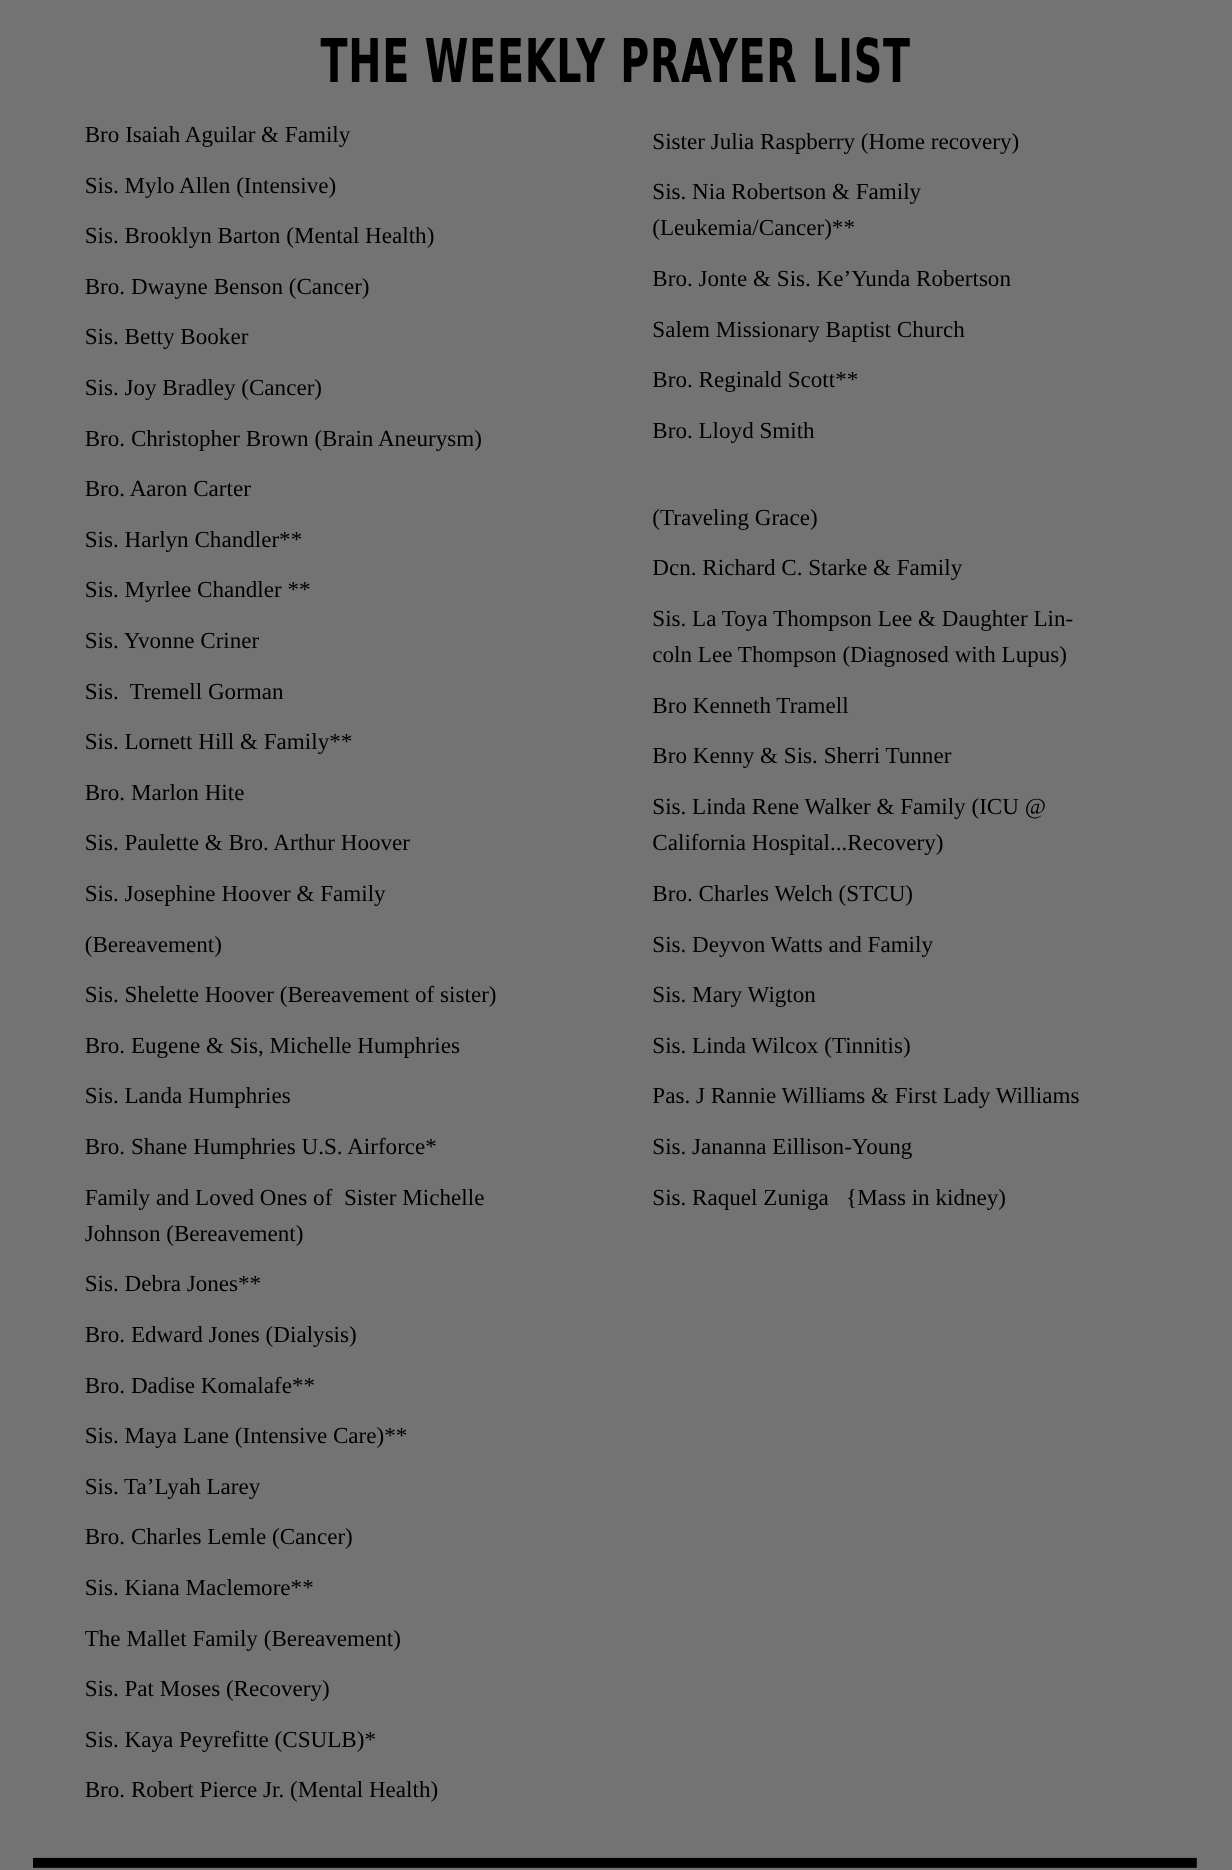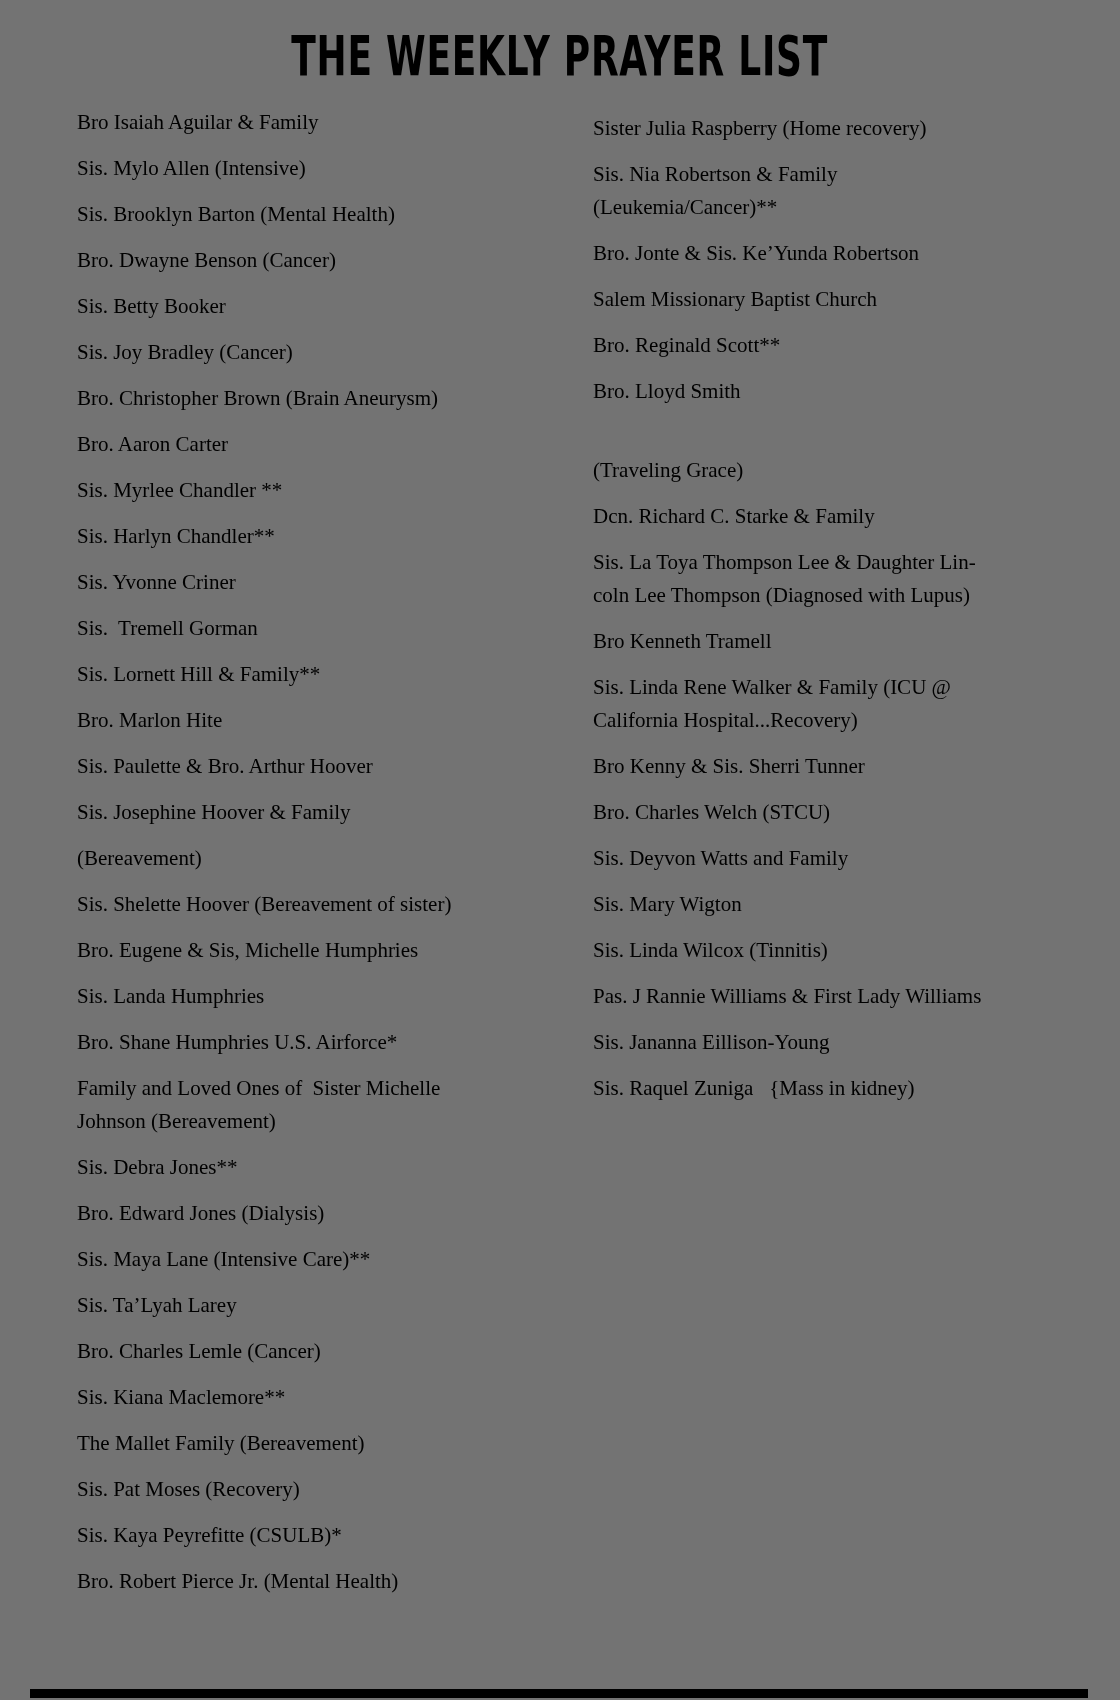--- a/index.html
+++ b/index.html
@@ -59,36 +59,37 @@
 
   <div class="col col-left" id="col-left">
       <p><span class="entry-line">Bro Isaiah Aguilar &amp; Family</span></p>
       <p><span class="entry-line">Sis. Mylo Allen (Intensive)</span></p>
       <p><span class="entry-line">Sis. Brooklyn Barton (Mental Health)</span></p>
       <p><span class="entry-line">Bro. Dwayne Benson (Cancer)</span></p>
       <p><span class="entry-line">Sis. Betty Booker</span></p>
       <p><span class="entry-line">Sis. Joy Bradley (Cancer)</span></p>
       <p><span class="entry-line">Bro. Christopher Brown (Brain Aneurysm)</span></p>
       <p><span class="entry-line">Bro. Aaron Carter</span></p>
+      <p><span class="entry-line">Sis. Harlyn Chandler**</span></p>
       <p><span class="entry-line">Sis. Myrlee Chandler **</span></p>
-      <p><span class="entry-line">Sis. Harlyn Chandler**</span></p>
       <p><span class="entry-line">Sis. Yvonne Criner</span></p>
       <p><span class="entry-line">Sis.  Tremell Gorman</span></p>
       <p><span class="entry-line">Sis. Lornett Hill &amp; Family**</span></p>
       <p><span class="entry-line">Bro. Marlon Hite</span></p>
       <p><span class="entry-line">Sis. Paulette &amp; Bro. Arthur Hoover</span></p>
       <p><span class="entry-line">Sis. Josephine Hoover &amp; Family</span></p>
       <p><span class="entry-line">(Bereavement)</span></p>
       <p><span class="entry-line">Sis. Shelette Hoover (Bereavement of sister)</span></p>
       <p><span class="entry-line">Bro. Eugene &amp; Sis, Michelle Humphries</span></p>
       <p><span class="entry-line">Sis. Landa Humphries</span></p>
       <p><span class="entry-line">Bro. Shane Humphries U.S. Airforce*</span></p>
       <p><span class="entry-line">Family and Loved Ones of  Sister Michelle</span><br><span class="entry-line">Johnson (Bereavement)</span></p>
       <p><span class="entry-line">Sis. Debra Jones**</span></p>
       <p><span class="entry-line">Bro. Edward Jones (Dialysis)</span></p>
+      <p><span class="entry-line">Bro. Dadise Komalafe**</span></p>
       <p><span class="entry-line">Sis. Maya Lane (Intensive Care)**</span></p>
       <p><span class="entry-line">Sis. Ta’Lyah Larey</span></p>
       <p><span class="entry-line">Bro. Charles Lemle (Cancer)</span></p>
       <p><span class="entry-line">Sis. Kiana Maclemore**</span></p>
       <p><span class="entry-line">The Mallet Family (Bereavement)</span></p>
       <p><span class="entry-line">Sis. Pat Moses (Recovery)</span></p>
       <p><span class="entry-line">Sis. Kaya Peyrefitte (CSULB)*</span></p>
       <p><span class="entry-line">Bro. Robert Pierce Jr. (Mental Health)</span></p>
     </div>
 
@@ -96,22 +97,22 @@
       <p><span class="entry-line">Sister Julia Raspberry (Home recovery)</span></p>
       <p><span class="entry-line">Sis. Nia Robertson &amp; Family</span><br><span class="entry-line">(Leukemia/Cancer)**</span></p>
       <p><span class="entry-line">Bro. Jonte &amp; Sis. Ke’Yunda Robertson</span></p>
       <p><span class="entry-line">Salem Missionary Baptist Church</span></p>
       <p><span class="entry-line">Bro. Reginald Scott**</span></p>
       <p><span class="entry-line">Bro. Lloyd Smith</span></p>
       <p><br><span class="entry-line">(Traveling Grace)</span></p>
       <p><span class="entry-line">Dcn. Richard C. Starke &amp; Family</span></p>
       <p><span class="entry-line">Sis. La Toya Thompson Lee &amp; Daughter Lin-</span><br><span class="entry-line">coln Lee Thompson (Diagnosed with Lupus)</span></p>
       <p><span class="entry-line">Bro Kenneth Tramell</span></p>
+      <p><span class="entry-line">Bro Kenny &amp; Sis. Sherri Tunner</span></p>
       <p><span class="entry-line">Sis. Linda Rene Walker &amp; Family (ICU @</span><br><span class="entry-line">California Hospital...Recovery)</span></p>
-      <p><span class="entry-line">Bro Kenny &amp; Sis. Sherri Tunner</span></p>
       <p><span class="entry-line">Bro. Charles Welch (STCU)</span></p>
       <p><span class="entry-line">Sis. Deyvon Watts and Family</span></p>
       <p><span class="entry-line">Sis. Mary Wigton</span></p>
       <p><span class="entry-line">Sis. Linda Wilcox (Tinnitis)</span></p>
       <p><span class="entry-line">Pas. J Rannie Williams &amp; First Lady Williams</span></p>
       <p><span class="entry-line">Sis. Jananna Eillison-Young</span></p>
       <p><span class="entry-line">Sis. Raquel Zuniga   {Mass in kidney)</span></p>
     </div>
 
   <div class="footer-bar"></div>

